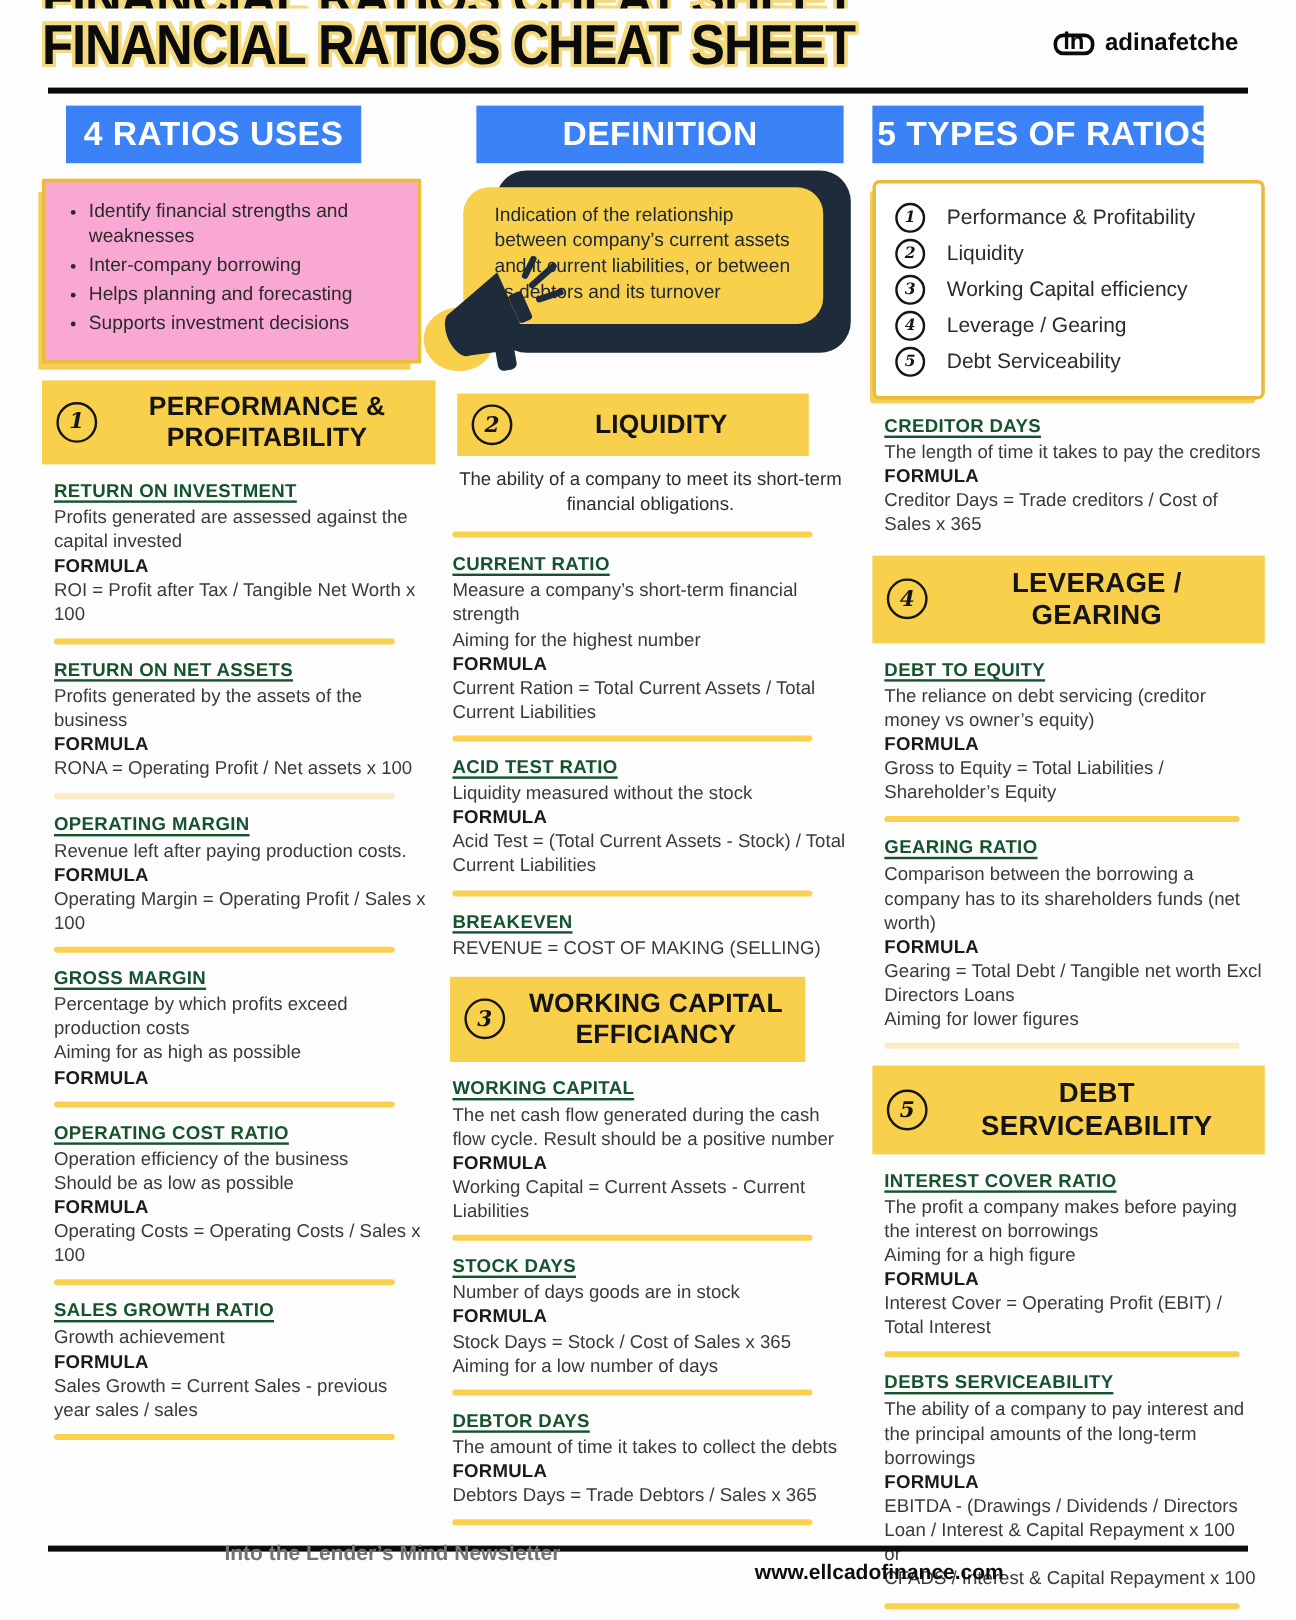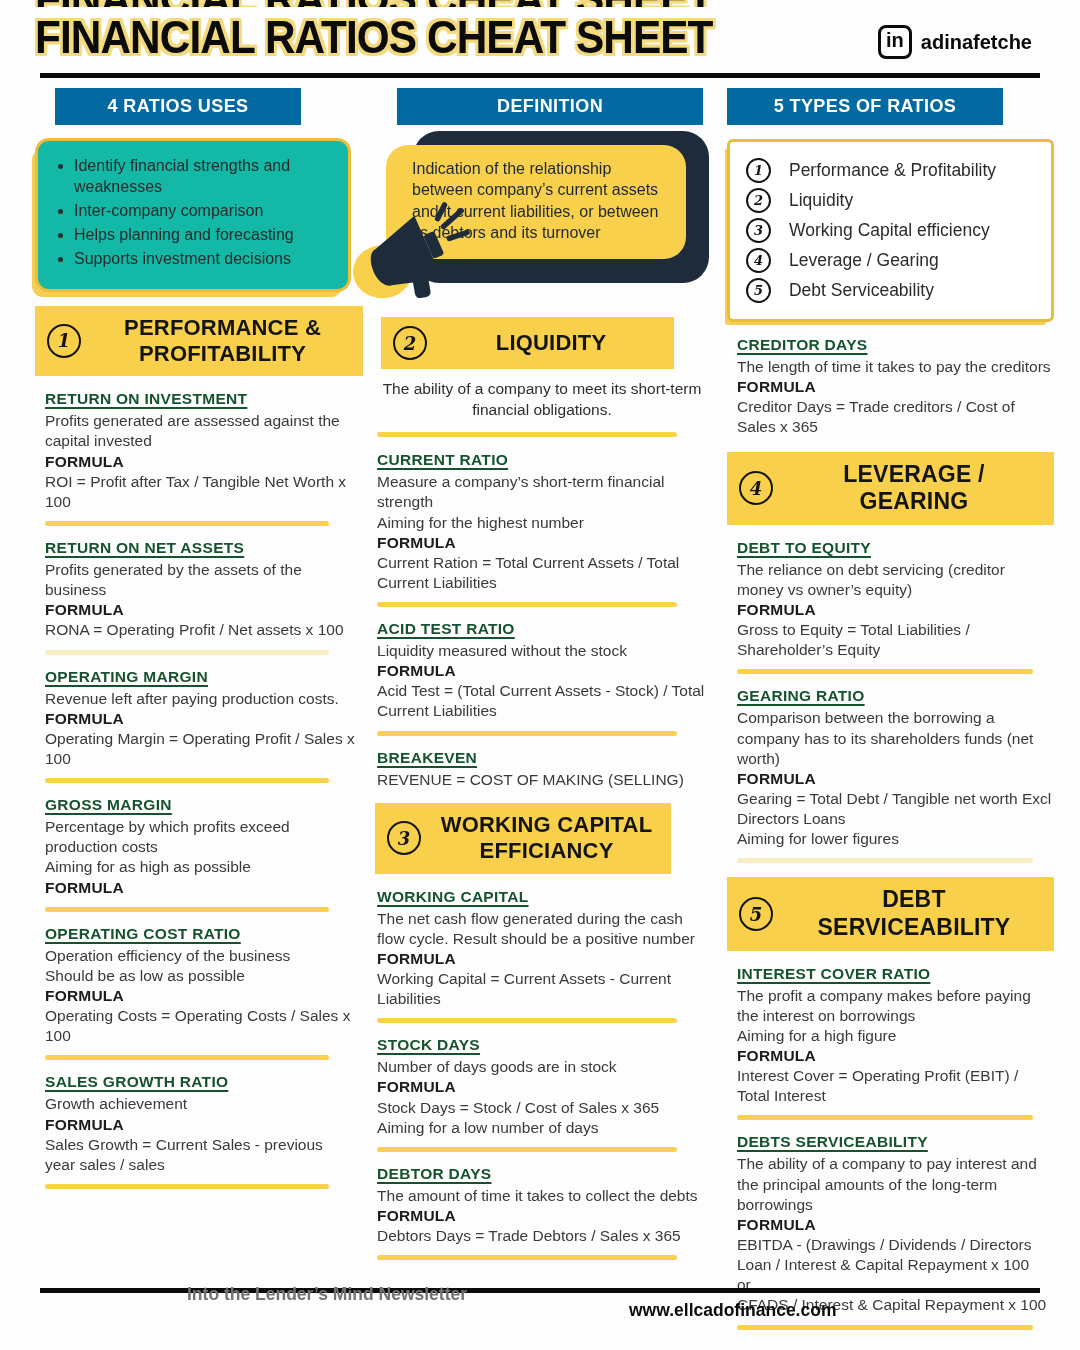--- a/index.html
+++ b/index.html
@@ -24,46 +24,46 @@
   .hdr{position:relative;padding:2px 0 0 35px;height:62px;}
   .big-title{
     font-size:47px;font-weight:800;letter-spacing:-1px;color:#0b0b0b;
     transform:scaleX(.9);transform-origin:left center;display:inline-block;white-space:nowrap;
     text-shadow:
       -3px -3px 0 #F3DA7E, 3px -3px 0 #F3DA7E, -3px 3px 0 #F3DA7E, 3px 3px 0 #F3DA7E,
       0 -3px 0 #F3DA7E, 0 3px 0 #F3DA7E, -3px 0 0 #F3DA7E, 3px 0 0 #F3DA7E;
   }
   .li-badge{position:absolute;right:48px;top:18px;display:flex;align-items:center;gap:9px;cursor:pointer;}
   .in-icon{
-    width:34px;height:34px;border:3px solid #0b0b0b;border-radius:8px;
+    width:34px;height:18px;border:3px solid #0b0b0b;border-radius:8px;
     display:flex;align-items:center;justify-content:center;
     font-weight:700;font-size:20px;color:#0b0b0b;padding-bottom:3px;
   }
   .li-handle{font-weight:700;font-size:20px;color:#0b0b0b;}
   .hdr-rule{height:5px;background:#0b0b0b;margin:4px 40px 0 40px;}
 
   .columns{display:flex;gap:12px;padding:10px 26px 0 35px;}
   .col{position:relative;}
   .col1{width:332px;}
   .col2{width:344px;}
   .col3{width:331px;}
 
   .black-box{
-    background:#0369a1;color:#fff;text-align:center;
-    font-weight:700;font-size:18px;letter-spacing:.4px;
+    background:#3b82f6;color:#fff;text-align:center;
+    font-weight:700;font-size:28px;letter-spacing:.4px;
     padding:8px 4px;white-space:nowrap;
   }
   .col1 .black-box{width:246px;margin-left:20px;}
   .col2 .black-box{width:306px;margin-left:22px;}
   .col3 .black-box{width:276px;}
 
   
   .bullet-box{
-    margin-top:13px;margin-right:12px;background:#14b8a6;
-    border:3px solid #EDBD3A;border-radius:14px;
+    margin-top:13px;margin-right:12px;background:#f9a8d4;
+    border:3px solid #EDBD3A;border-radius:1px;
     box-shadow:-6px 8px 0 -3px #F5CF55;
     padding:12px 6px 16px 6px;min-height:136px;
   }
   .bullet-box ul{margin:2px 0 0 0;padding-left:30px;}
   .bullet-box li{font-size:16px;line-height:1.32;color:#2b2b2b;margin-bottom:3px;}
 
   
   .cat-box{
     background:var(--yellow);display:flex;align-items:center;gap:13px;
     padding:9px 12px;margin-top:14px;
@@ -145,21 +145,21 @@
   </div>
   <div class="hdr-rule"></div>
 
   <div class="columns">
 
     <div class="col col1">
       <div class="black-box">4 RATIOS USES</div>
       <div class="bullet-box">
         <ul>
             <li>Identify financial strengths and weaknesses</li>
-            <li>Inter-company comparison</li>
+            <li>Inter-company borrowing</li>
             <li>Helps planning and forecasting</li>
             <li>Supports investment decisions</li>
           </ul>
       </div>
       <div class="cat-box">
         <span class="circle-num">1</span>
         <span class="cat-title">PERFORMANCE &amp; PROFITABILITY</span>
       </div>
       <div class="sections">
           <div class="ratio-section">

